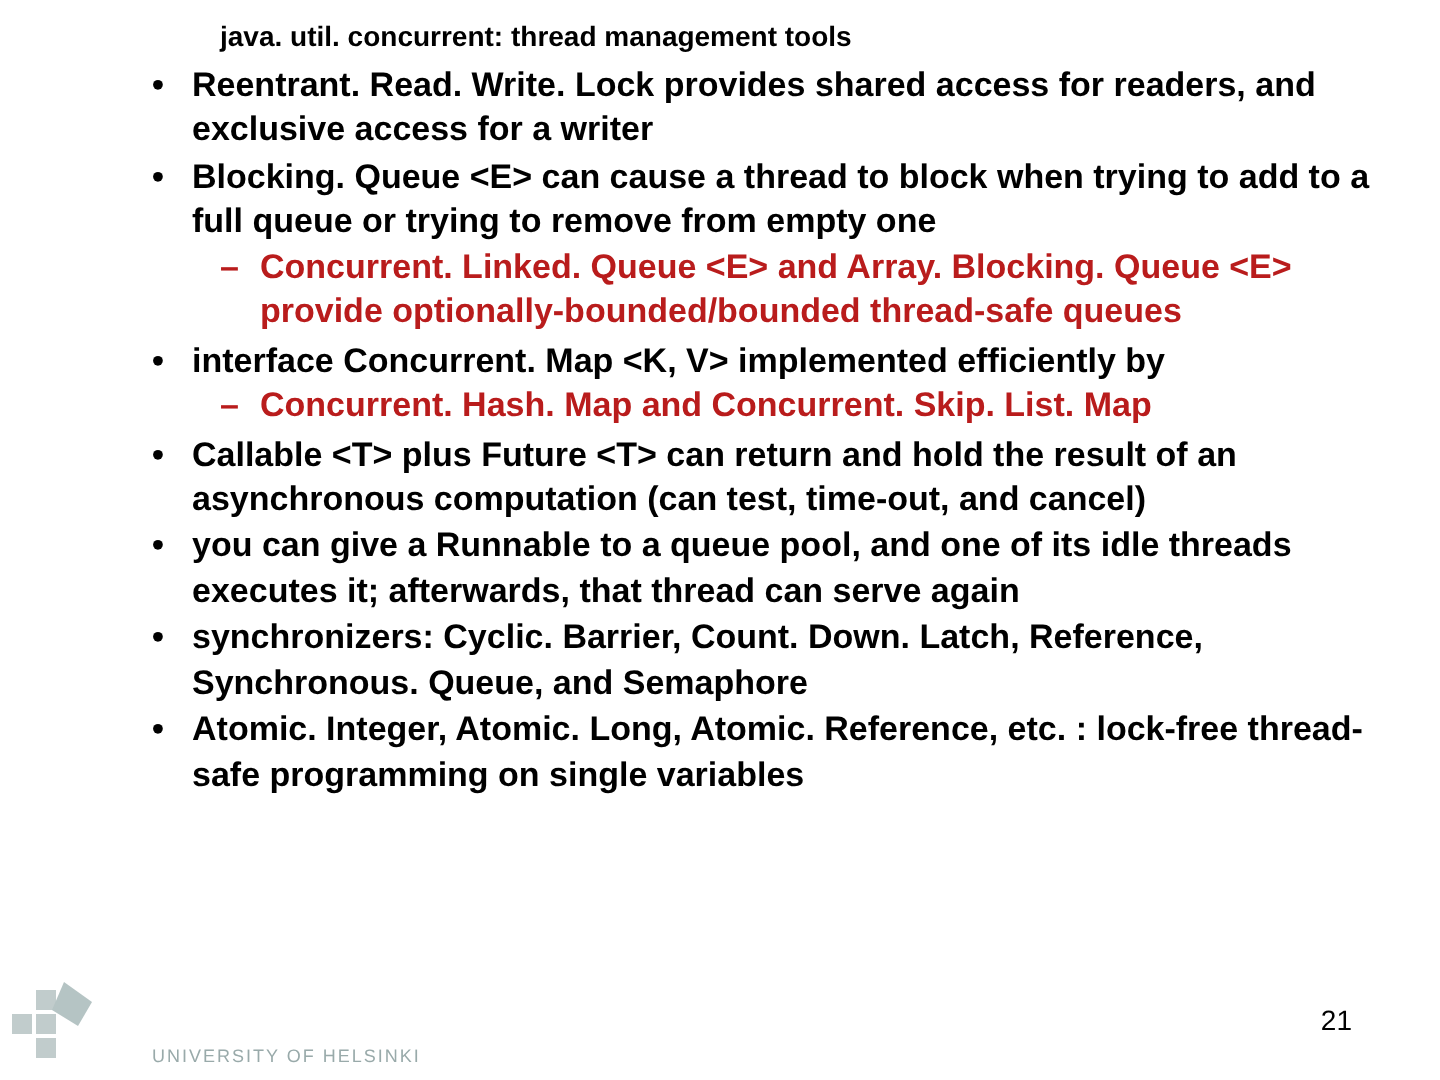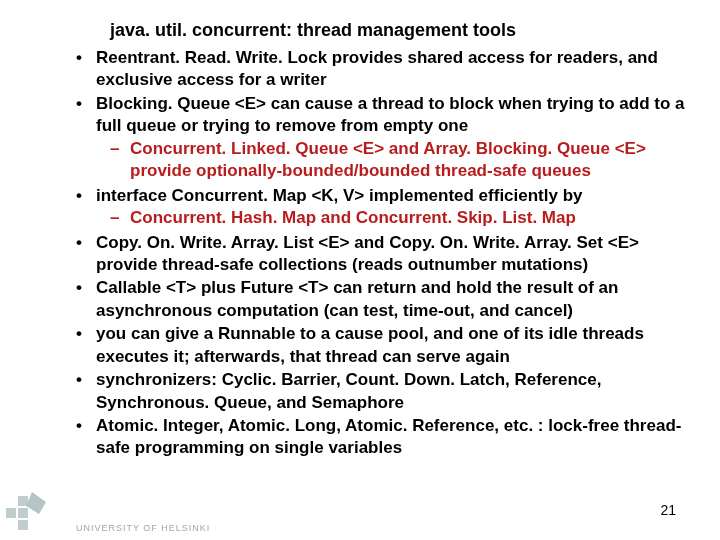--- a/index.html
+++ b/index.html
@@ -1,17 +1,17 @@
 <!DOCTYPE html>
 <html><head>
 <meta charset="utf-8">
 <style>
   html,body{margin:0;padding:0}
   body{width:720px;height:540px;background:#fff;font-family:Arial,Helvetica,sans-serif;position:relative;overflow:hidden}
-  .title{font-size:18px;font-weight:bold;color:#000;padding:20px 0 6px 110px}
+  .title{font-size:14px;font-weight:bold;color:#000;padding:10px 0 6px 110px}
   ul.main{list-style:none;margin:0;padding:0 28px 0 72px}
   ul.main>li{position:relative;font-size:17px;font-weight:bold;color:#000;line-height:1.32;margin:0;padding:0 0 1px 24px}
   ul.main>li::before{content:"•";position:absolute;left:4px;top:0;color:#000;font-weight:bold}
   ul.sub{list-style:none;margin:0;padding:0}
   ul.sub>li{position:relative;font-size:17px;font-weight:bold;color:#b91c1c;line-height:1.32;padding:0 0 1px 34px}
   ul.sub>li::before{content:"–";position:absolute;left:14px;top:0;font-weight:bold}
   .i{}
   .pagenum{position:absolute;right:44px;bottom:22px;font-size:14px;color:#000}
   .logo{position:absolute;left:6px;bottom:2px}
   .uni{position:absolute;left:76px;bottom:7px;font-size:9px;letter-spacing:1px;color:#9aa}
@@ -35,27 +35,24 @@
   </li>
   <li>
     <span>interface </span><span class="i">Concurrent. Map &lt;K, V&gt;</span><span> implemented efficiently by</span>
     <ul class="sub">
       <li>
         <span class="i">Concurrent. Hash. Map</span><span> and </span><span class="i">Concurrent. Skip. List. Map</span>
       </li>
     </ul>
   </li>
   <li>
-    <span></span><span class="i">Copy. On. Write. Array. List &lt;E&gt;</span><span> and </span><span class="i">Copy. On. Write. Array. Set &lt;E&gt;</span><span> provide thread-safe collections (reads outnumber mutations)</span>
-  </li>
-  <li>
     <span></span><span class="i">Callable &lt;T&gt;</span><span> plus </span><span class="i">Future &lt;T&gt;</span><span> can return and hold the result of an asynchronous computation (can test, time-out, and cancel)</span>
   </li>
   <li>
-    <span>you can give a </span><span class="i">Runnable</span><span> to a </span><span class="i">cause pool</span><span>, and one of its idle threads executes it; afterwards, that thread can serve again</span>
+    <span>you can give a </span><span class="i">Runnable</span><span> to a </span><span class="i">queue pool</span><span>, and one of its idle threads executes it; afterwards, that thread can serve again</span>
   </li>
   <li>
     <span></span><span class="i">synchronizers</span><span>: </span><span class="i">Cyclic. Barrier</span><span>, </span><span class="i">Count. Down. Latch</span><span>, </span><span class="i">Reference</span><span>, </span><span class="i">Synchronous. Queue</span><span>, and </span><span class="i">Semaphore</span>
   </li>
   <li>
     <span></span><span class="i">Atomic. Integer</span><span>, </span><span class="i">Atomic. Long</span><span>, </span><span class="i">Atomic. Reference</span><span>, etc. : </span><span class="i">lock-free thread-safe</span><span> programming on single variables</span>
   </li>
 </ul>
 
 <div class="pagenum">21</div>

